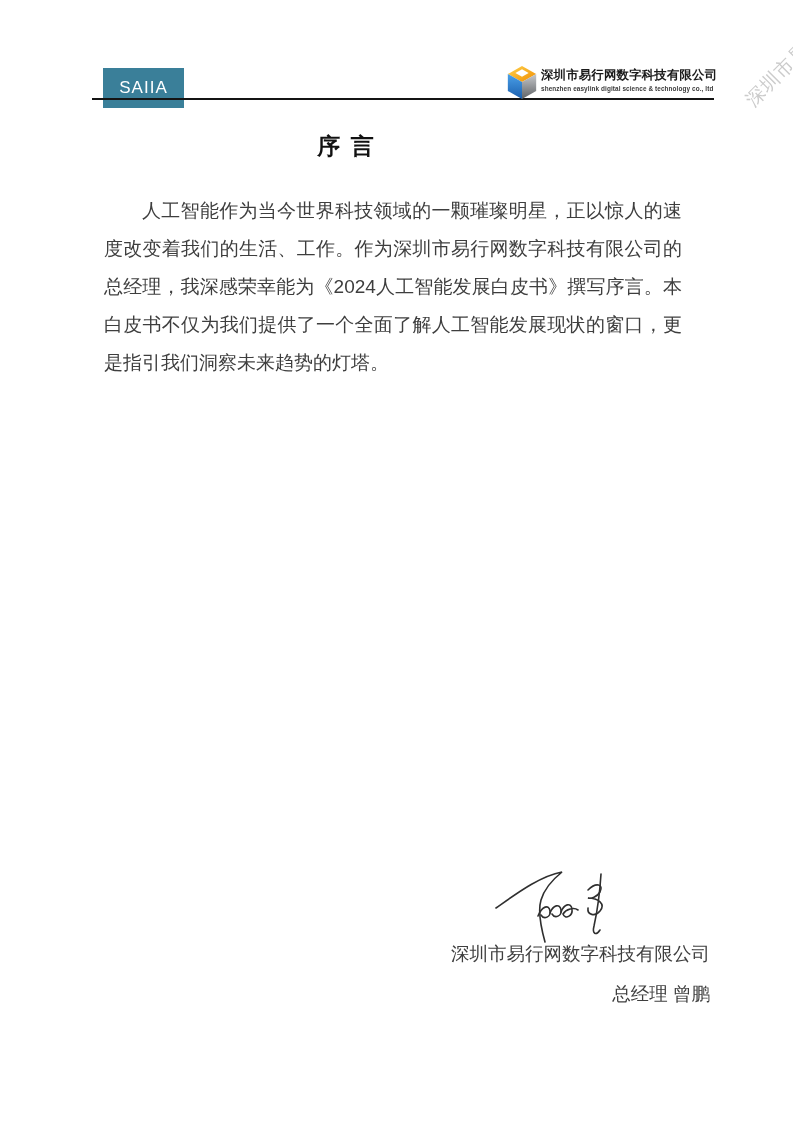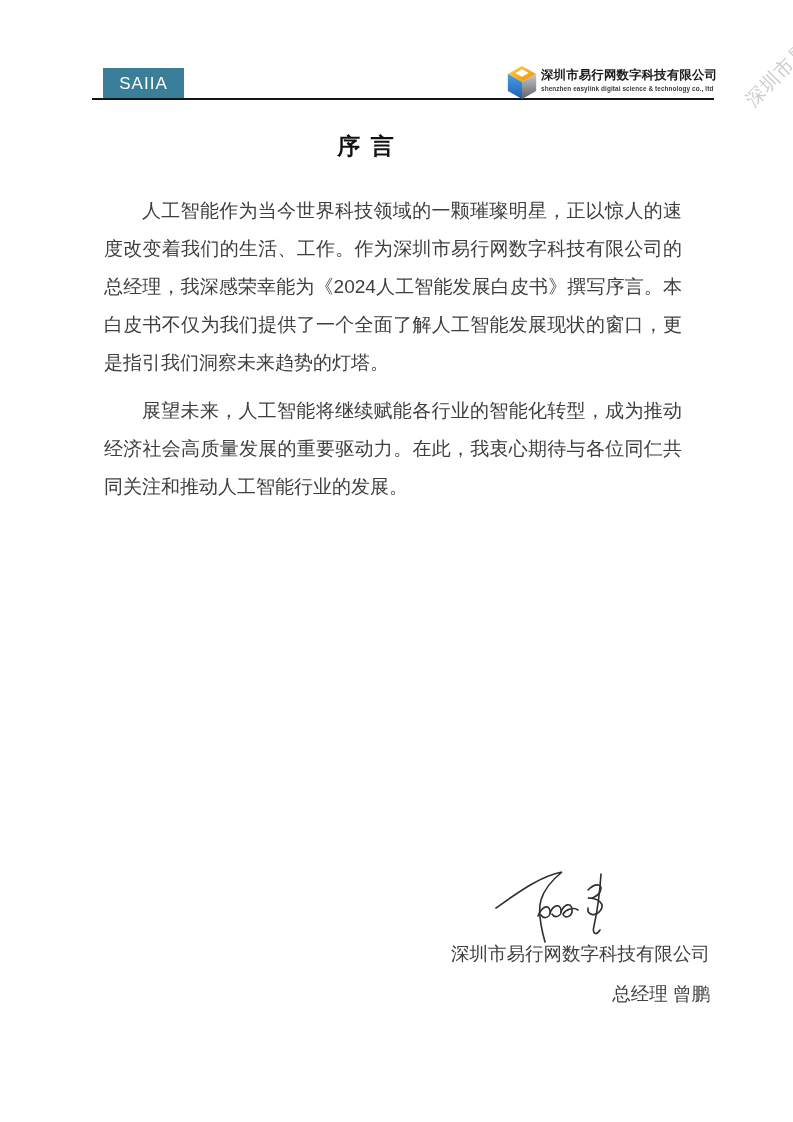--- a/index.html
+++ b/index.html
@@ -10,21 +10,21 @@
   }
   
   .watermark{
     position:absolute;left:740px;top:94px;
     font-size:19px;color:#cbcbcb;white-space:nowrap;
     transform:rotate(-45deg);transform-origin:0 0;
     letter-spacing:1px;user-select:none;
   }
   
   .badge{
-    position:absolute;left:103px;top:68px;width:81px;height:32px;
+    position:absolute;left:103px;top:68px;width:81px;height:40px;
     background:#3a7f99;color:#ffffff;
     display:flex;align-items:center;justify-content:center;
     font-size:17px;letter-spacing:1px;font-weight:400;
   }
   .header-rule{
     position:absolute;left:92px;top:98px;width:622px;height:2px;
     background:#141414;
   }
   .logo-block{
     position:absolute;left:505px;top:63px;display:flex;align-items:flex-start;
@@ -35,21 +35,21 @@
     font-size:12.4px;font-weight:700;color:#1a1a1a;line-height:15px;
     white-space:nowrap;letter-spacing:0.2px;
   }
   .logo-en{
     font-size:6.4px;font-weight:700;color:#3a3a3a;line-height:9px;
     white-space:nowrap;letter-spacing:0.1px;margin-top:1px;
   }
   
   .doc-title{
     position:absolute;left:0;top:131px;width:693px;text-align:center;
-    font-size:23px;font-weight:700;color:#111111;letter-spacing:2px;margin-left:20px;
+    font-size:23px;font-weight:700;color:#111111;letter-spacing:2px;
   }
   
   .body-text{position:absolute;left:104px;top:192px;width:586px;}
   .body-text p{
     margin:0 8px 10px 0;font-size:19px;line-height:38px;color:#3e3e3e;
     text-align:justify;text-indent:2em;
   }
   
   .sig-scrawl{position:absolute;left:488px;top:864px;width:150px;height:80px;}
   .sig-company{
@@ -101,21 +101,20 @@
       <div class="logo-en">shenzhen easylink digital science &amp; technology co., ltd</div>
     </div>
   </div>
 
   
   <div class="doc-title">序 言</div>
 
   
   <div class="body-text">
     <p>人工智能作为当今世界科技领域的一颗璀璨明星，正以惊人的速度改变着我们的生活、工作。作为深圳市易行网数字科技有限公司的总经理，我深感荣幸能为《2024人工智能发展白皮书》撰写序言。本白皮书不仅为我们提供了一个全面了解人工智能发展现状的窗口，更是指引我们洞察未来趋势的灯塔。</p>
-    <p>展望未来，人工智能将继续赋能各行业的智能化转型，成为推动经济社会高质量发展的重要驱动力。在此，我衷心期待与各位同仁共同关注和推动人工智能行业的发展。</p>
   </div>
 
   
   <span>
     <svg class="sig-scrawl" viewBox="0 0 150 80" xmlns="http://www.w3.org/2000/svg" fill="none" stroke="#2f2f2f" stroke-width="1.6" stroke-linecap="round">
       <path d="M8 44 C28 30 52 12 74 8 C64 16 56 26 53 36 C50 46 52 60 57 78"></path>
       <path d="M50 52 C54 42 61 40 62 47 C63 53 56 56 53 51"></path>
       <path d="M62 49 C65 41 72 39 73 46 C74 52 67 55 64 50"></path>
       <path d="M73 48 C76 40 83 38 84 45 C85 52 77 56 75 50 C78 45 86 43 90 46"></path>
       <path d="M100 26 C108 18 116 20 112 28 C109 33 103 35 100 34 C110 34 118 40 112 47 C107 53 99 51 100 44"></path>

